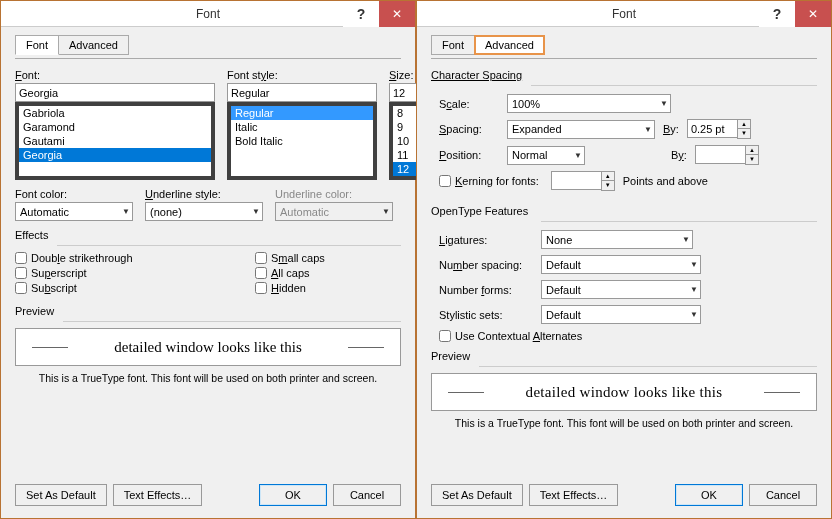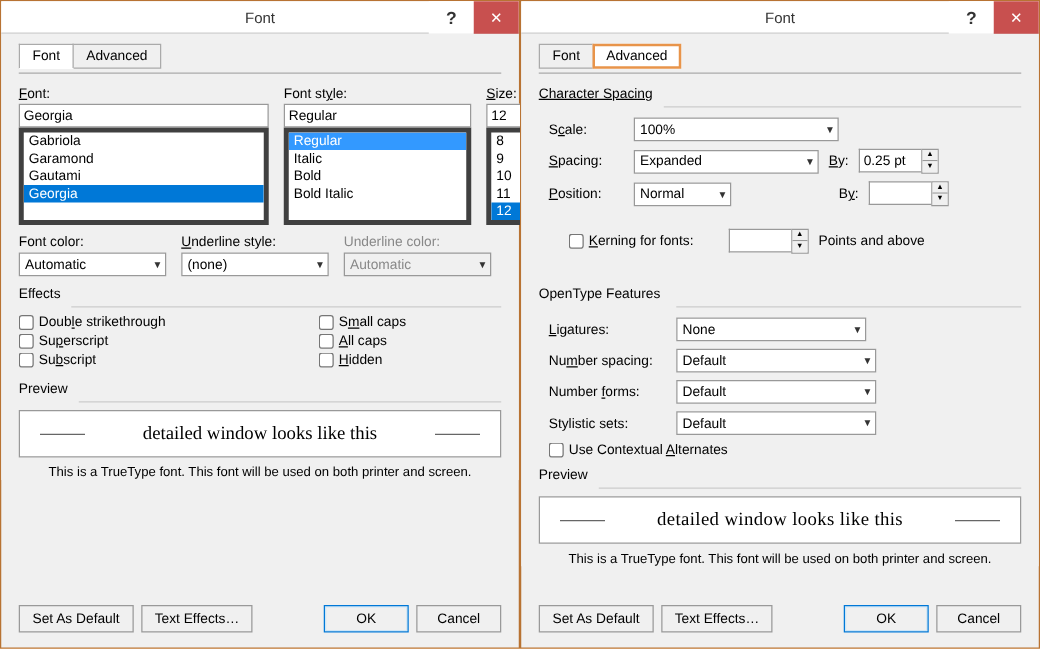--- a/index.html
+++ b/index.html
@@ -81,21 +81,20 @@
           <div class="listbox-item">Gautami</div>
           <div class="listbox-item selected">Georgia</div>
         </div>
       </div>
       <div class="col" style="flex:0 0 88px;">
         <span class="label">Font st<span class="u">y</span>le:</span>
         <input type="text" value="Regular" style="">
         <div class="listbox" style="height:78px; overflow-y:auto;">
           <div class="listbox-item highlighted">Regular</div>
           <div class="listbox-item">Italic</div>
-          <div class="listbox-item">Bold</div>
           <div class="listbox-item">Bold Italic</div>
         </div>
       </div>
       <div class="col" style="flex:0 0 62px;">
         <span class="label"><span class="u">S</span>ize:</span>
         <input type="text" value="12" style="">
         <div class="listbox" style="height:78px;">
           <div class="listbox-item">8</div>
           <div class="listbox-item">9</div>
           <div class="listbox-item">10</div>
@@ -232,21 +231,21 @@
         <span style="margin-left:78px;">B<span class="u">y</span>:</span>
         <div class="spinner">
           <input type="text" value="" style="">
           <div class="spinner-btns">
               <div>▲</div>
               <div>▼</div>
             </div>
         </div>
       </div>
       <div class="adv-row">
-        <label class="checkbox-row" style="margin:16px;align-items:center;">
+        <label class="checkbox-row" style="margin:0;align-items:center;">
             <input type="checkbox" style="">
             <span><span class="u">K</span>erning for fonts:</span>
           </label>
         <div class="spinner" style="margin-left:4px;">
           <input type="text" value="" style="">
           <div class="spinner-btns">
               <div>▲</div>
               <div>▼</div>
             </div>
         </div>

